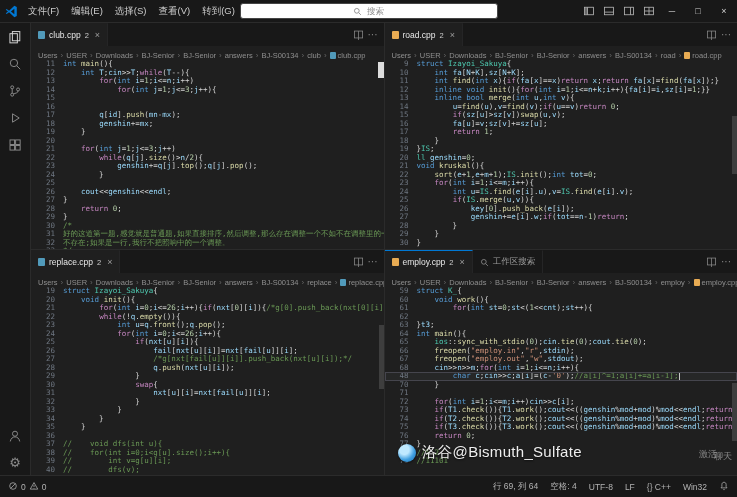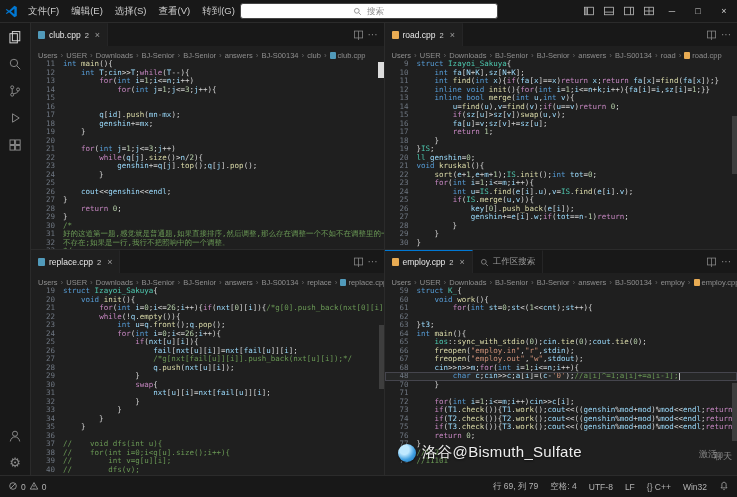--- a/index.html
+++ b/index.html
@@ -841,21 +841,21 @@
         <svg width="10" height="10" viewBox="0 0 16 16" fill="none" stroke="#b3b3b3" stroke-width="1.2">
             <path d="M8 2.5 14 13H2z"></path>
             <path d="M8 6.5v3.2M8 11.3v.9"></path>
           </svg>
       </span>
       <span>0</span>
     </span>
   </div>
   <div class="sb-rightwrap">
     <div class="sb-right">
-        <span class="sb-item">行 69, 列 79</span>
+        <span class="sb-item">行 69, 列 64</span>
         <span class="sb-item">空格: 4</span>
         <span class="sb-item">UTF-8</span>
         <span class="sb-item">LF</span>
         <span class="sb-item">{} C++</span>
         <span class="sb-item">Win32</span>
       </div>
     <span>
       <svg width="10" height="10" viewBox="0 0 16 16" fill="none" stroke="#b3b3b3" stroke-width="1.2">
           <path d="M8 2c-2.4 0-3.4 1.8-3.4 3.8V9l-1.4 2h9.6l-1.4-2V5.8C11.4 3.8 10.4 2 8 2z"></path>
           <path d="M6.8 13.2a1.3 1.3 0 0 0 2.4 0"></path>

